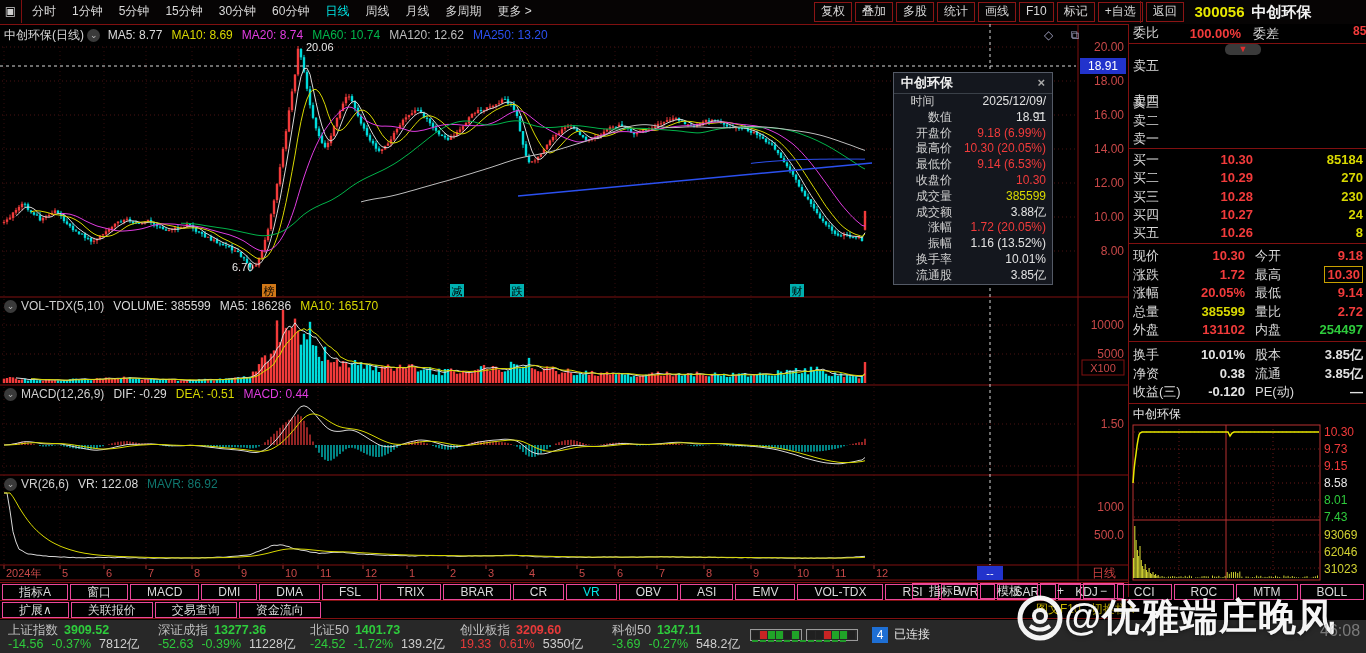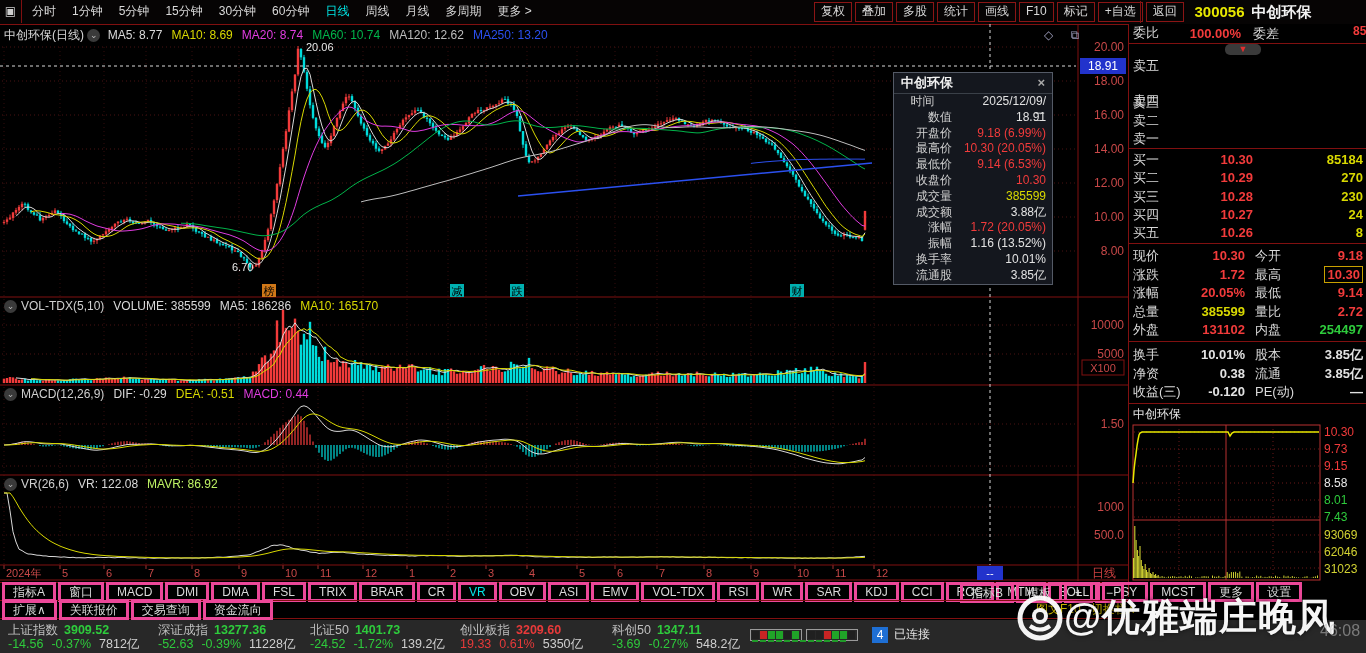--- a/index.html
+++ b/index.html
@@ -46,21 +46,21 @@
   .qrow .l2{width:46px;margin-left:10px;color:#d9d9d9;white-space:nowrap;}
   .qrow .v2{flex:1;text-align:right;font-weight:bold;white-space:nowrap;}
   .boxedv{border:1px solid #c8a000;padding:0 2px;}
   #weibi-row{position:absolute;left:0;top:0;width:230px;padding:0 4px;height:19px;line-height:19px;display:flex;font-size:13px;}
   #weicha-clip{position:absolute;left:224px;top:0;width:14px;height:19px;overflow:hidden;color:#f23b3b;font-weight:bold;}
   #sell-chev{position:absolute;left:96px;top:20px;width:36px;height:11px;background:#3a3a3a;border-radius:5px;
     color:#e03030;font-size:9px;line-height:10px;text-align:center;}
   #mini-title{left:1133px;top:406px;color:#e8e8e8;font-size:12px;z-index:4;}
   
   #tabrow1{left:0;top:582px;width:1128px;height:17px;display:flex;align-items:center;border-top:1px solid #801010;}
-  .tab{border:3px solid #ec4899;margin-left:2px;padding:0 8px;height:14px;line-height:14px;color:#d9d9d9;white-space:nowrap;}
+  .tab{border:1px solid #ec4899;margin-left:2px;padding:0 16px;height:14px;line-height:14px;color:#d9d9d9;white-space:nowrap;}
   .tab.active{color:#00e5e5;}
   #tabrow1-right{position:absolute;right:4px;top:0;display:flex;}
   #tabrow2{left:0;top:600px;width:1128px;height:17px;display:flex;align-items:center;border-top:1px solid #801010;border-bottom:1px solid #801010;}
   #row2-right{position:absolute;left:1036px;top:601px;display:flex;z-index:3;}
   .ybtn{color:#c8b400;margin-right:10px;white-space:nowrap;}
   
   #statusbar{left:0;top:620px;width:1366px;height:33px;background:#282828;}
   .idx{position:absolute;top:3px;width:150px;font-size:12.5px;line-height:14px;white-space:nowrap;}
   .idx .nm{color:#bfbfbf;margin-right:6px;}
   .idx .l2 span{margin-right:8px;}
@@ -1396,21 +1396,21 @@
     </svg>
 
   <div class="phead abs" style="top:27px;">
     <span>中创环保(日线)</span>
     <span class="chev">⌄</span>
     <span id="ma-values"><span class="seg" style="color: rgb(217, 217, 217);">MA5: 8.77</span><span class="seg" style="color: rgb(216, 216, 0);">MA10: 8.69</span><span class="seg" style="color: rgb(224, 60, 224);">MA20: 8.74</span><span class="seg" style="color: rgb(0, 180, 74);">MA60: 10.74</span><span class="seg" style="color: rgb(189, 189, 189);">MA120: 12.62</span><span class="seg" style="color: rgb(43, 80, 240);">MA250: 13.20</span></span>
   </div>
   <div id="corner-icons" class="abs">◇ ⧉</div>
   <div class="phead abs" style="top:299px;" id="vol-head"><span class="chev">⌄</span><span class="seg" style="color: rgb(207, 207, 207);">VOL-TDX(5,10)</span><span class="seg" style="color: rgb(217, 217, 217);">VOLUME: 385599</span><span class="seg" style="color: rgb(217, 217, 217);">MA5: 186286</span><span class="seg" style="color: rgb(216, 216, 0);">MA10: 165170</span></div>
   <div class="phead abs" style="top:387px;" id="macd-head"><span class="chev">⌄</span><span class="seg" style="color: rgb(207, 207, 207);">MACD(12,26,9)</span><span class="seg" style="color: rgb(217, 217, 217);">DIF: -0.29</span><span class="seg" style="color: rgb(216, 216, 0);">DEA: -0.51</span><span class="seg" style="color: rgb(224, 60, 224);">MACD: 0.44</span></div>
-  <div class="phead abs" style="top:477px;" id="vr-head"><span class="chev">⌄</span><span class="seg" style="color: rgb(207, 207, 207);">VR(26,6)</span><span class="seg" style="color: rgb(217, 217, 217);">VR: 122.08</span><span class="seg" style="color: #bef264; margin-top: 45px;">MAVR: 86.92</span></div>
+  <div class="phead abs" style="top:477px;" id="vr-head"><span class="chev">⌄</span><span class="seg" style="color: rgb(207, 207, 207);">VR(26,6)</span><span class="seg" style="color: rgb(217, 217, 217);">VR: 122.08</span><span class="seg" style="color: #0f766e; margin-top: 45px;">MAVR: 86.92</span></div>
 
   <div id="cross-price" class="abs">18.91</div>
 
   <div id="popup" class="abs">
     <div class="ttl">
       <span>中创环保</span>
       <span class="x">×</span>
     </div>
     <div id="popup-rows">
         <div class="prow">

